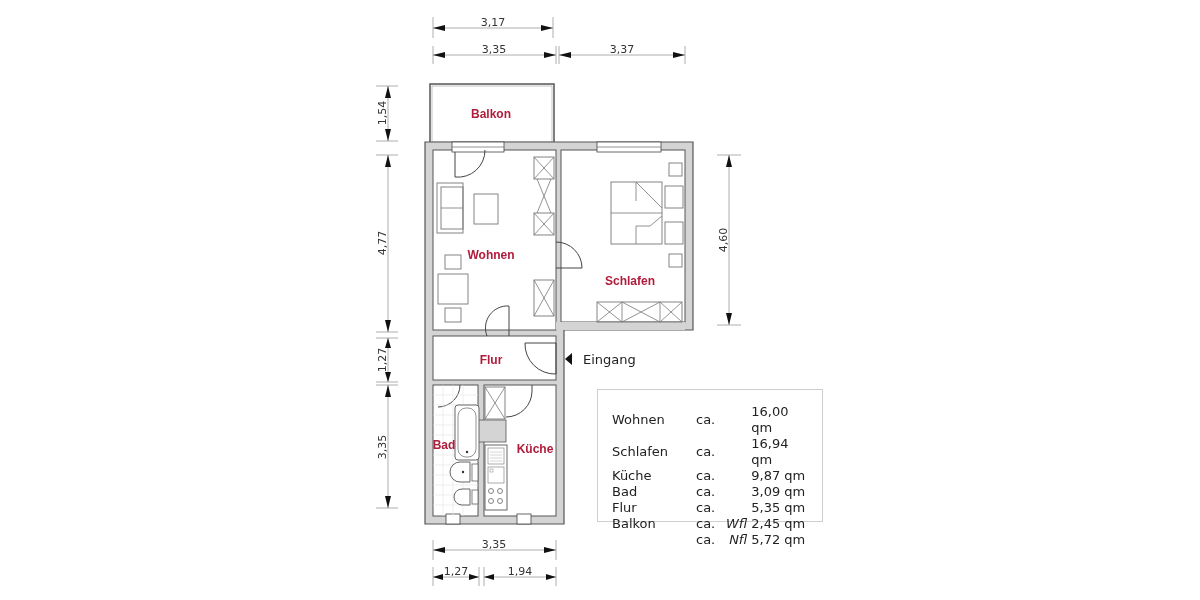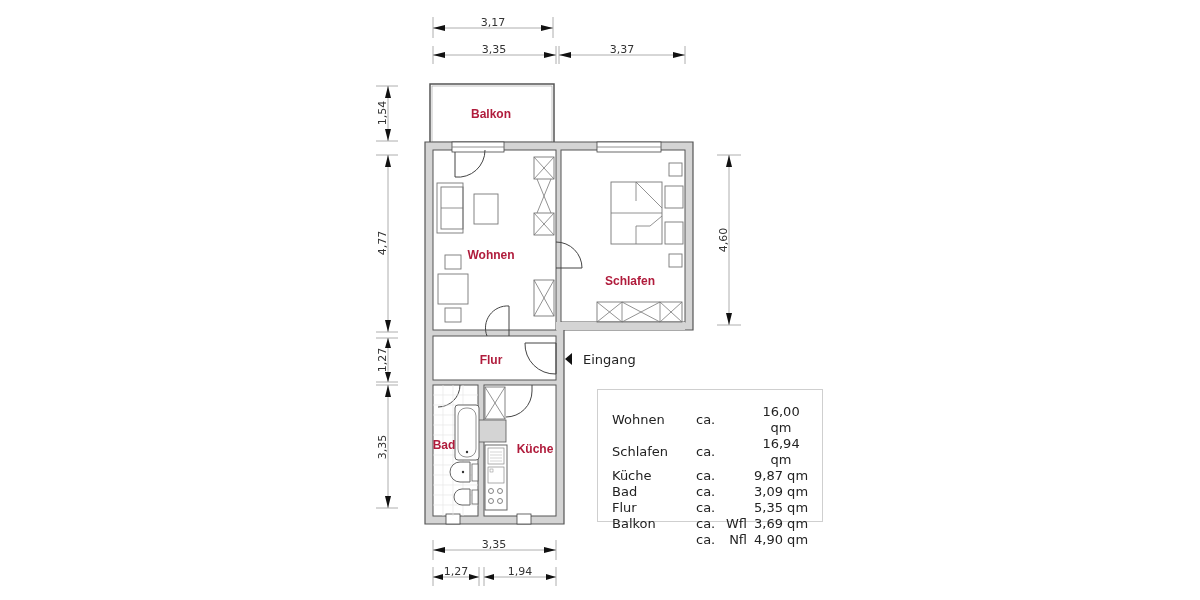--- a/index.html
+++ b/index.html
@@ -14,22 +14,22 @@
     .thin { stroke: #777; stroke-width: 0.8; fill: none; }
     .dimline { stroke: #999; stroke-width: 0.8; }
     .arrow { fill: #111; }
     #area-table { position: absolute; left: 597px; top: 389px; width: 226px; height: 133px;
                   border: 1px solid #cfcfcf; box-sizing: border-box; background: #fff; }
     #area-table table { position: absolute; left: 14px; top: 14px; border-collapse: collapse;
                   font-family: "DejaVu Sans", sans-serif; font-size: 13px; color: #222; }
     #area-table td { padding: 0; line-height: 16px; height: 16px; }
     #area-table td.c-name { width: 84px; }
     #area-table td.c-ca { width: 30px; }
-    #area-table td.c-type { width: 20px; text-align: right; padding-right: 4px; }
-    #area-table td.c-val { width: 60px; text-align: center; }
+    #area-table td.c-type { width: 20px; text-align: right; padding-right: 4px; font-style: italic; }
+    #area-table td.c-val { width: 60px; text-align: left; }
   </style>
 </head>
 <body>
 
 <svg id="plan" viewBox="0 0 1200 600" xmlns="http://www.w3.org/2000/svg">
 
   <g>
     <line class="dimline" x1="433" y1="17" x2="433" y2="38"></line>
     <line class="dimline" x1="553" y1="17" x2="553" y2="38"></line>
     <line class="dimline" x1="433" y1="28" x2="553" y2="28"></line>
@@ -302,23 +302,23 @@
       <tr>
         <td class="c-name">Flur</td>
         <td class="c-ca">ca.</td>
         <td class="c-type"></td>
         <td class="c-val">5,35 qm</td>
       </tr>
       <tr>
         <td class="c-name">Balkon</td>
         <td class="c-ca">ca.</td>
         <td class="c-type">Wfl</td>
-        <td class="c-val">3,69 qm</td>
+        <td class="c-val">2,45 qm</td>
       </tr>
       <tr>
         <td class="c-name"></td>
         <td class="c-ca">ca.</td>
         <td class="c-type">Nfl</td>
-        <td class="c-val">4,90 qm</td>
+        <td class="c-val">5,72 qm</td>
       </tr>
     </tbody>
   </table>
 </div>
 
 </body></html>

